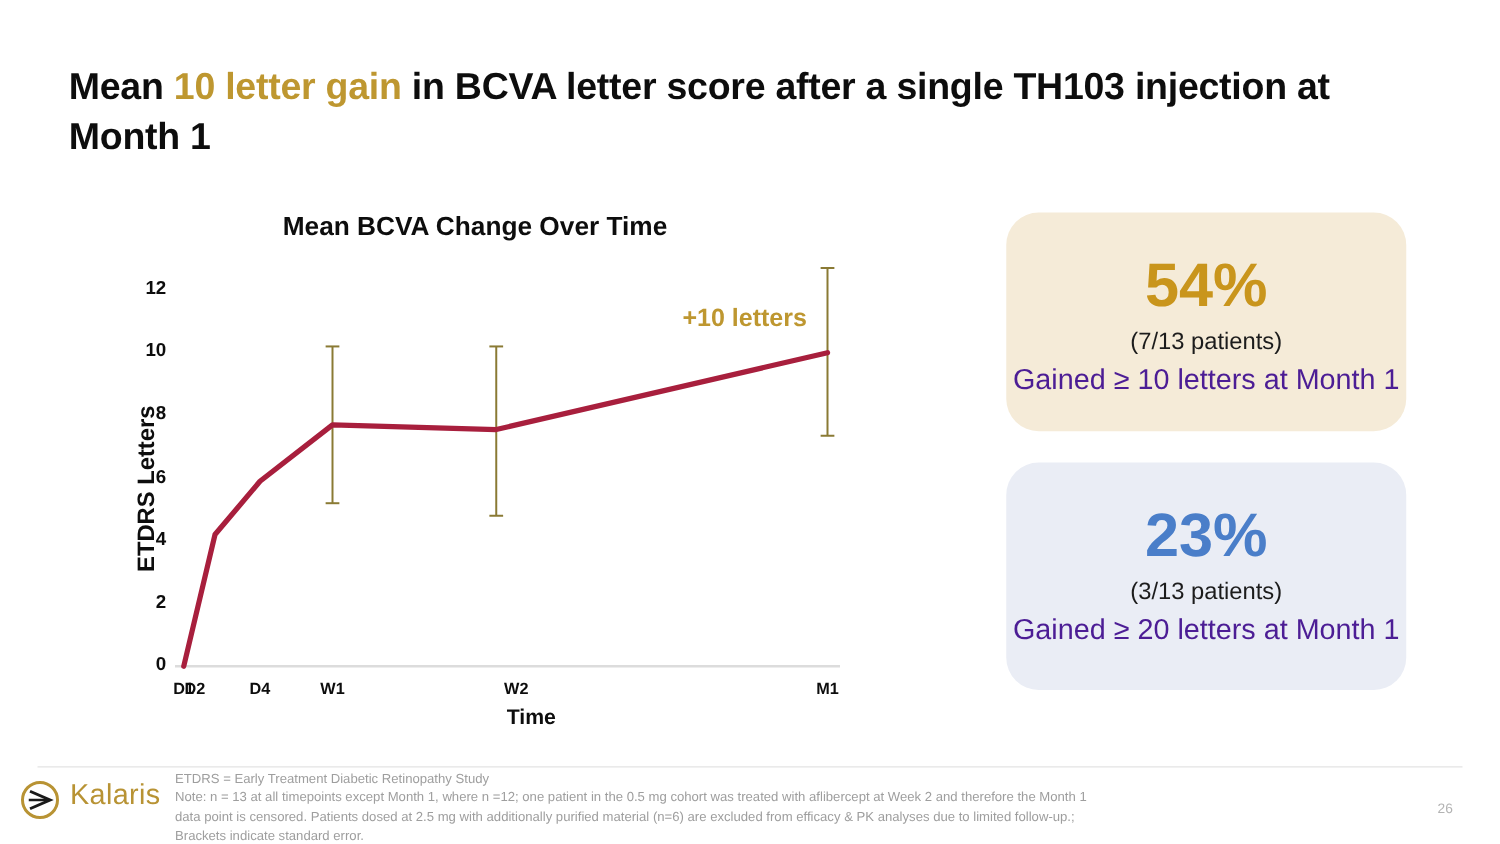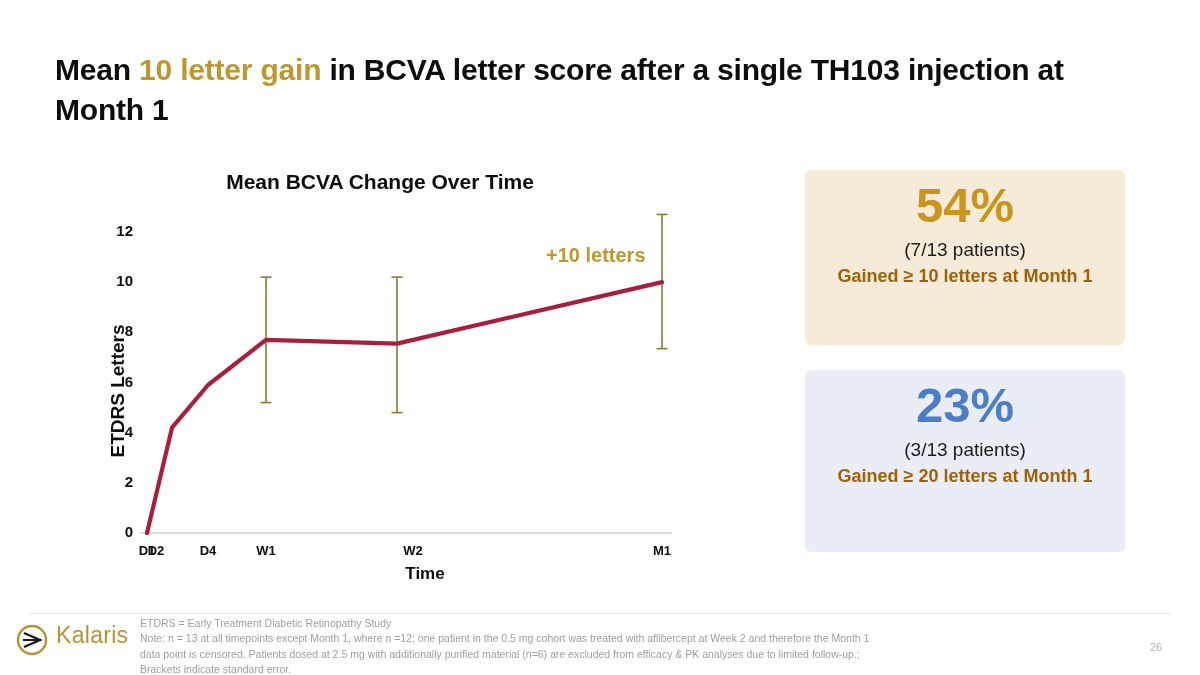--- a/index.html
+++ b/index.html
@@ -98,24 +98,24 @@
     position: absolute;
     font-size: 20px;
     font-weight: bold;
     color: #BE9730;
     white-space: nowrap;
   }
 
   
   .stat-card {
     position: absolute;
-    border-radius: 6px;
+    border-radius: 26px;
     box-sizing: border-box;
     text-align: center;
-    padding-top: 4px;
+    padding-top: 28px;
   }
   #stat-card-10 {
     left: 805px;
     top: 170px;
     width: 320px;
     height: 175px;
     background: #F5EBD8;
   }
   #stat-card-20 {
     left: 805px;
@@ -130,23 +130,23 @@
     line-height: 1.28;
   }
   #stat-card-10 .stat-value { color: #C9951C; }
   #stat-card-20 .stat-value { color: #4A7EC9; }
   .stat-sub {
     font-size: 19px;
     color: #1c1c1c;
     line-height: 1.4;
   }
   .stat-desc {
-    font-size: 18px;
-    font-weight: bold;
-    color: #a16207;
+    font-size: 23px;
+    font-weight: normal;
+    color: #4c1d95;
     line-height: 1.45;
   }
 
   
   #footer-divider {
     position: absolute;
     left: 30px;
     top: 613px;
     width: 1140px;
     height: 1px;

